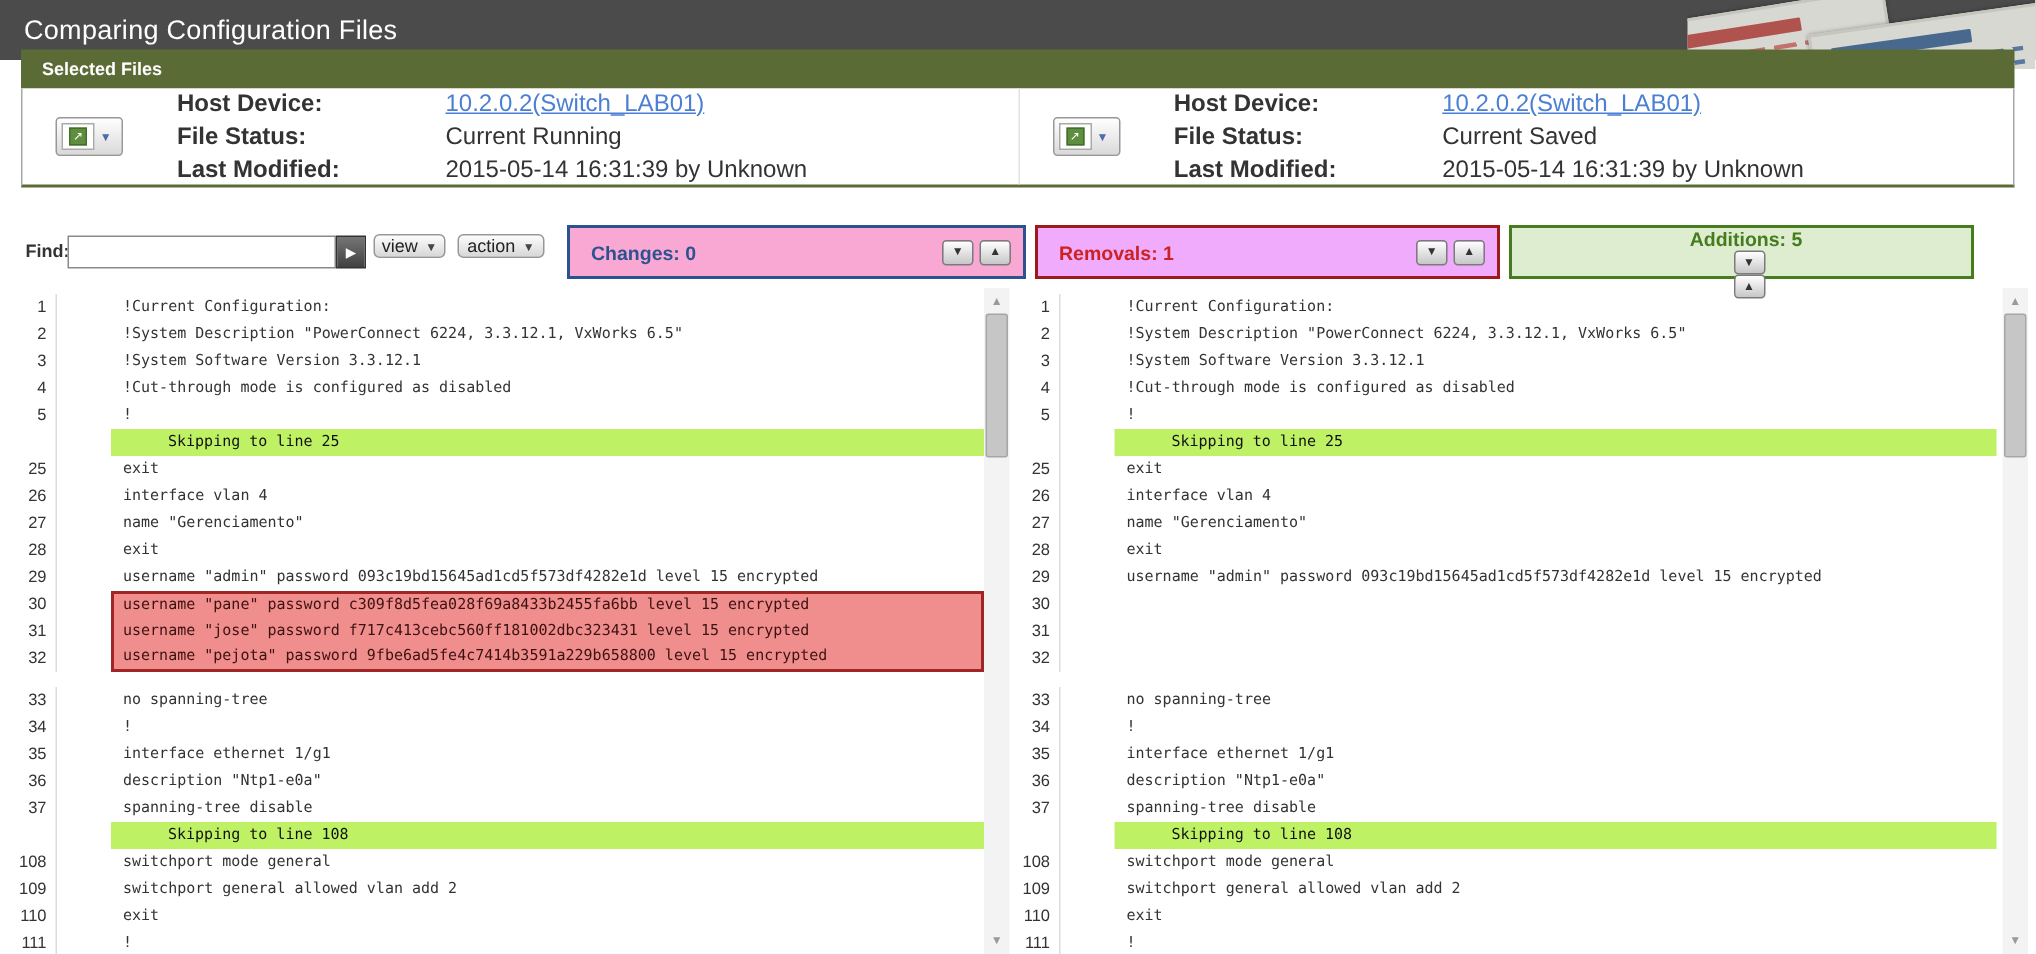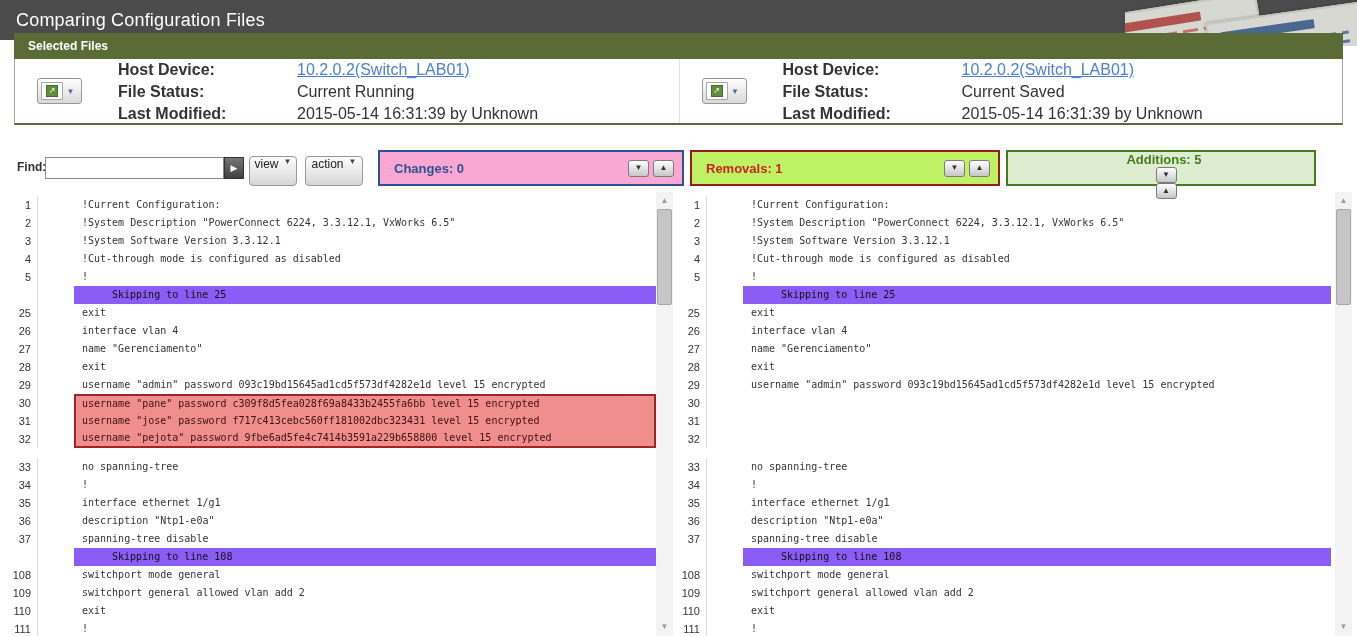--- a/index.html
+++ b/index.html
@@ -32,21 +32,21 @@
   .sb-caret { width:15px; text-align:center; color:#4a6daa; font-size:8px; }
   .info-grid { display:grid; grid-template-columns:179px auto; row-gap:4px; font-size:16px; color:#333; padding-top:2px; }
   .info-grid .lbl { font-weight:bold; }
   .info-grid a { color:#4a7fd4; text-decoration:underline; }
 
   
   .toolbar { position:absolute; top:150px; left:0; right:0; height:36px; }
   .find-label { position:absolute; left:17px; top:10px; font-size:12px; font-weight:bold; color:#333; }
   .find-input { position:absolute; left:45px; top:7px; width:179px; height:22px; border:1px solid #8a8a8a; font-size:12px; padding:0 4px; }
   .find-go { position:absolute; left:224px; top:7px; width:20px; height:22px; background:linear-gradient(#767676,#414141); border:1px solid #333; color:#fff; font-size:9px; cursor:pointer; }
-  .tb-btn { position:absolute; top:6px; height:30px; border:1px solid #979797; border-radius:4px; background:linear-gradient(#fdfdfd,#d7d7d7); font-size:12px; color:#222; cursor:pointer; display:flex; align-items:flex-start; justify-content:center; gap:5px; }
+  .tb-btn { position:absolute; top:6px; height:16px; border:1px solid #979797; border-radius:4px; background:linear-gradient(#fdfdfd,#d7d7d7); font-size:12px; color:#222; cursor:pointer; display:flex; align-items:center; justify-content:center; gap:5px; }
   .tb-btn .caret { font-size:8px; color:#444; }
   .btn-view { left:249px; width:48px; }
   .btn-action { left:305px; width:58px; }
 
   .counter { position:absolute; top:0; height:36px; border:2px solid; display:flex; align-items:center; font-size:13px; font-weight:bold; padding:0 8px 0 14px; }
   .counter .clabel { flex:1; }
   .mini-btn { width:21px; height:17px; border:1px solid #7b7b7b; border-radius:3px; background:linear-gradient(#ffffff,#c7c7c7); font-size:8px; color:#333; margin-left:4px; cursor:pointer; line-height:14px; text-align:center; padding:0; }
   .counter-changes   { left:378px;  width:306px; }
   .counter-removals  { left:690px;  width:310px; }
   .counter-additions { left:1006px; width:310px;flex-direction:column; }
@@ -57,21 +57,21 @@
   .pane-left  { width:679px; }
   .pane-right { width:678px; }
   .rows { padding-top:4px; }
   .pane-left  .rows { margin-right:23px; }
   .pane-right .rows { margin-right:26px; }
   .code-row { display:flex; height:18px; align-items:center; }
   .gutter { flex:0 0 auto; text-align:right; padding-right:6px; font-size:11px; color:#333; border-right:1px solid #dcdcdc; height:100%; line-height:18px; }
   .pane-left  .gutter { width:38px; }
   .pane-right .gutter { width:28px; }
   .content { flex:1; font-family:"DejaVu Sans Mono", monospace; font-size:10px; color:#333; padding-left:8px; white-space:pre; line-height:18px; height:100%;margin-left:36px; }
-  .code-row.skip .content { background:#8b5cf6; color:#111;padding-left:38px; }
+  .code-row.skip .content { background:#bef264; color:#111;padding-left:38px; }
   .code-row.removal .content { background:#f08d8d; color:#3d1212; border-left:2px solid #a02626; border-right:2px solid #a02626; padding-left:6px; }
   .code-row.removal-first .content { border-top:2px solid #a02626; line-height:15px; }
   .code-row.removal-last  .content { border-bottom:2px solid #a02626; line-height:15px; }
   .spacer-row { height:10px; }
 
   .scrollbar { position:absolute; top:0; bottom:0; width:17px; background:#f3f3f3; }
   .pane-left  .scrollbar { right:6px; }
   .pane-right .scrollbar { right:5px; }
   .sb-arrow { position:absolute; left:0; width:17px; height:14px; text-align:center; font-size:8px; color:#9a9a9a; line-height:14px; cursor:pointer; }
   .sb-arrow.up { top:2px; }
@@ -152,21 +152,21 @@
     <button class="tb-btn btn-action">
       <span>action</span>
       <span class="caret">▼</span>
     </button>
 
     <div class="counter counter-changes" style="background: #f9a8d4; border-color: rgb(44, 82, 144); color: rgb(44, 82, 144);">
       <span class="clabel">Changes: 0</span>
       <button class="mini-btn"><span>▼</span></button>
       <button class="mini-btn"><span>▲</span></button>
     </div>
-    <div class="counter counter-removals" style="background: #bef264; border-color: rgb(158, 26, 26); color: rgb(204, 34, 34); align-items: center;">
+    <div class="counter counter-removals" style="background: #f0abfc; border-color: rgb(158, 26, 26); color: rgb(204, 34, 34); align-items: center;">
       <span class="clabel">Removals: 1</span>
       <button class="mini-btn"><span>▼</span></button>
       <button class="mini-btn"><span>▲</span></button>
     </div>
     <div class="counter counter-additions" style="background: rgb(222, 236, 208); border-color: rgb(68, 124, 30); color: rgb(68, 124, 30);">
       <span class="clabel">Additions: 5</span>
       <button class="mini-btn"><span>▼</span></button>
       <button class="mini-btn"><span>▲</span></button>
     </div>
   </div>

